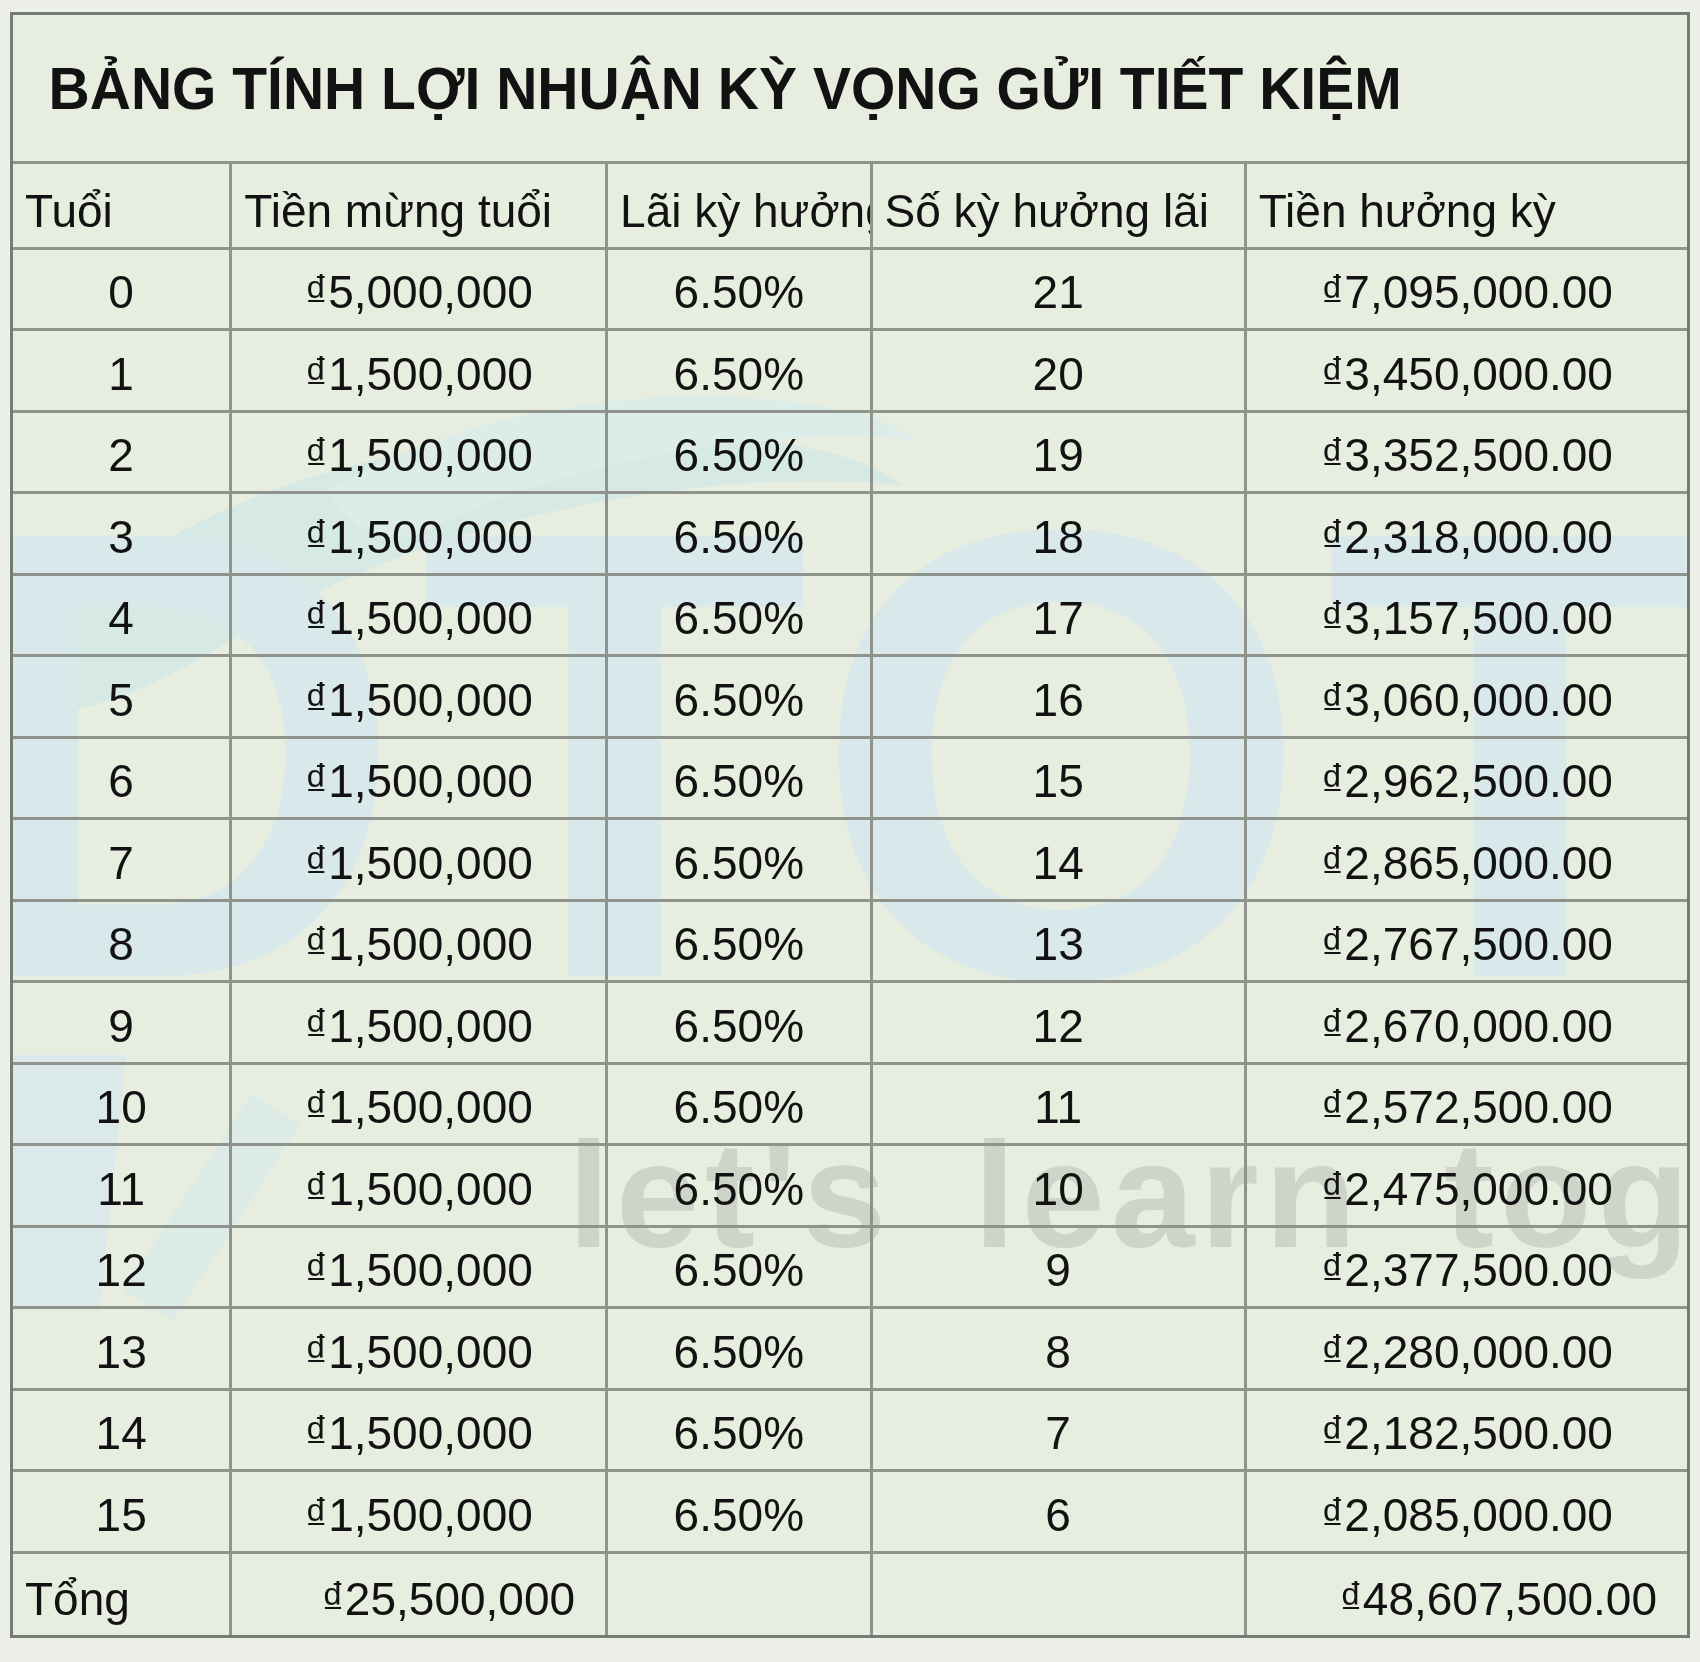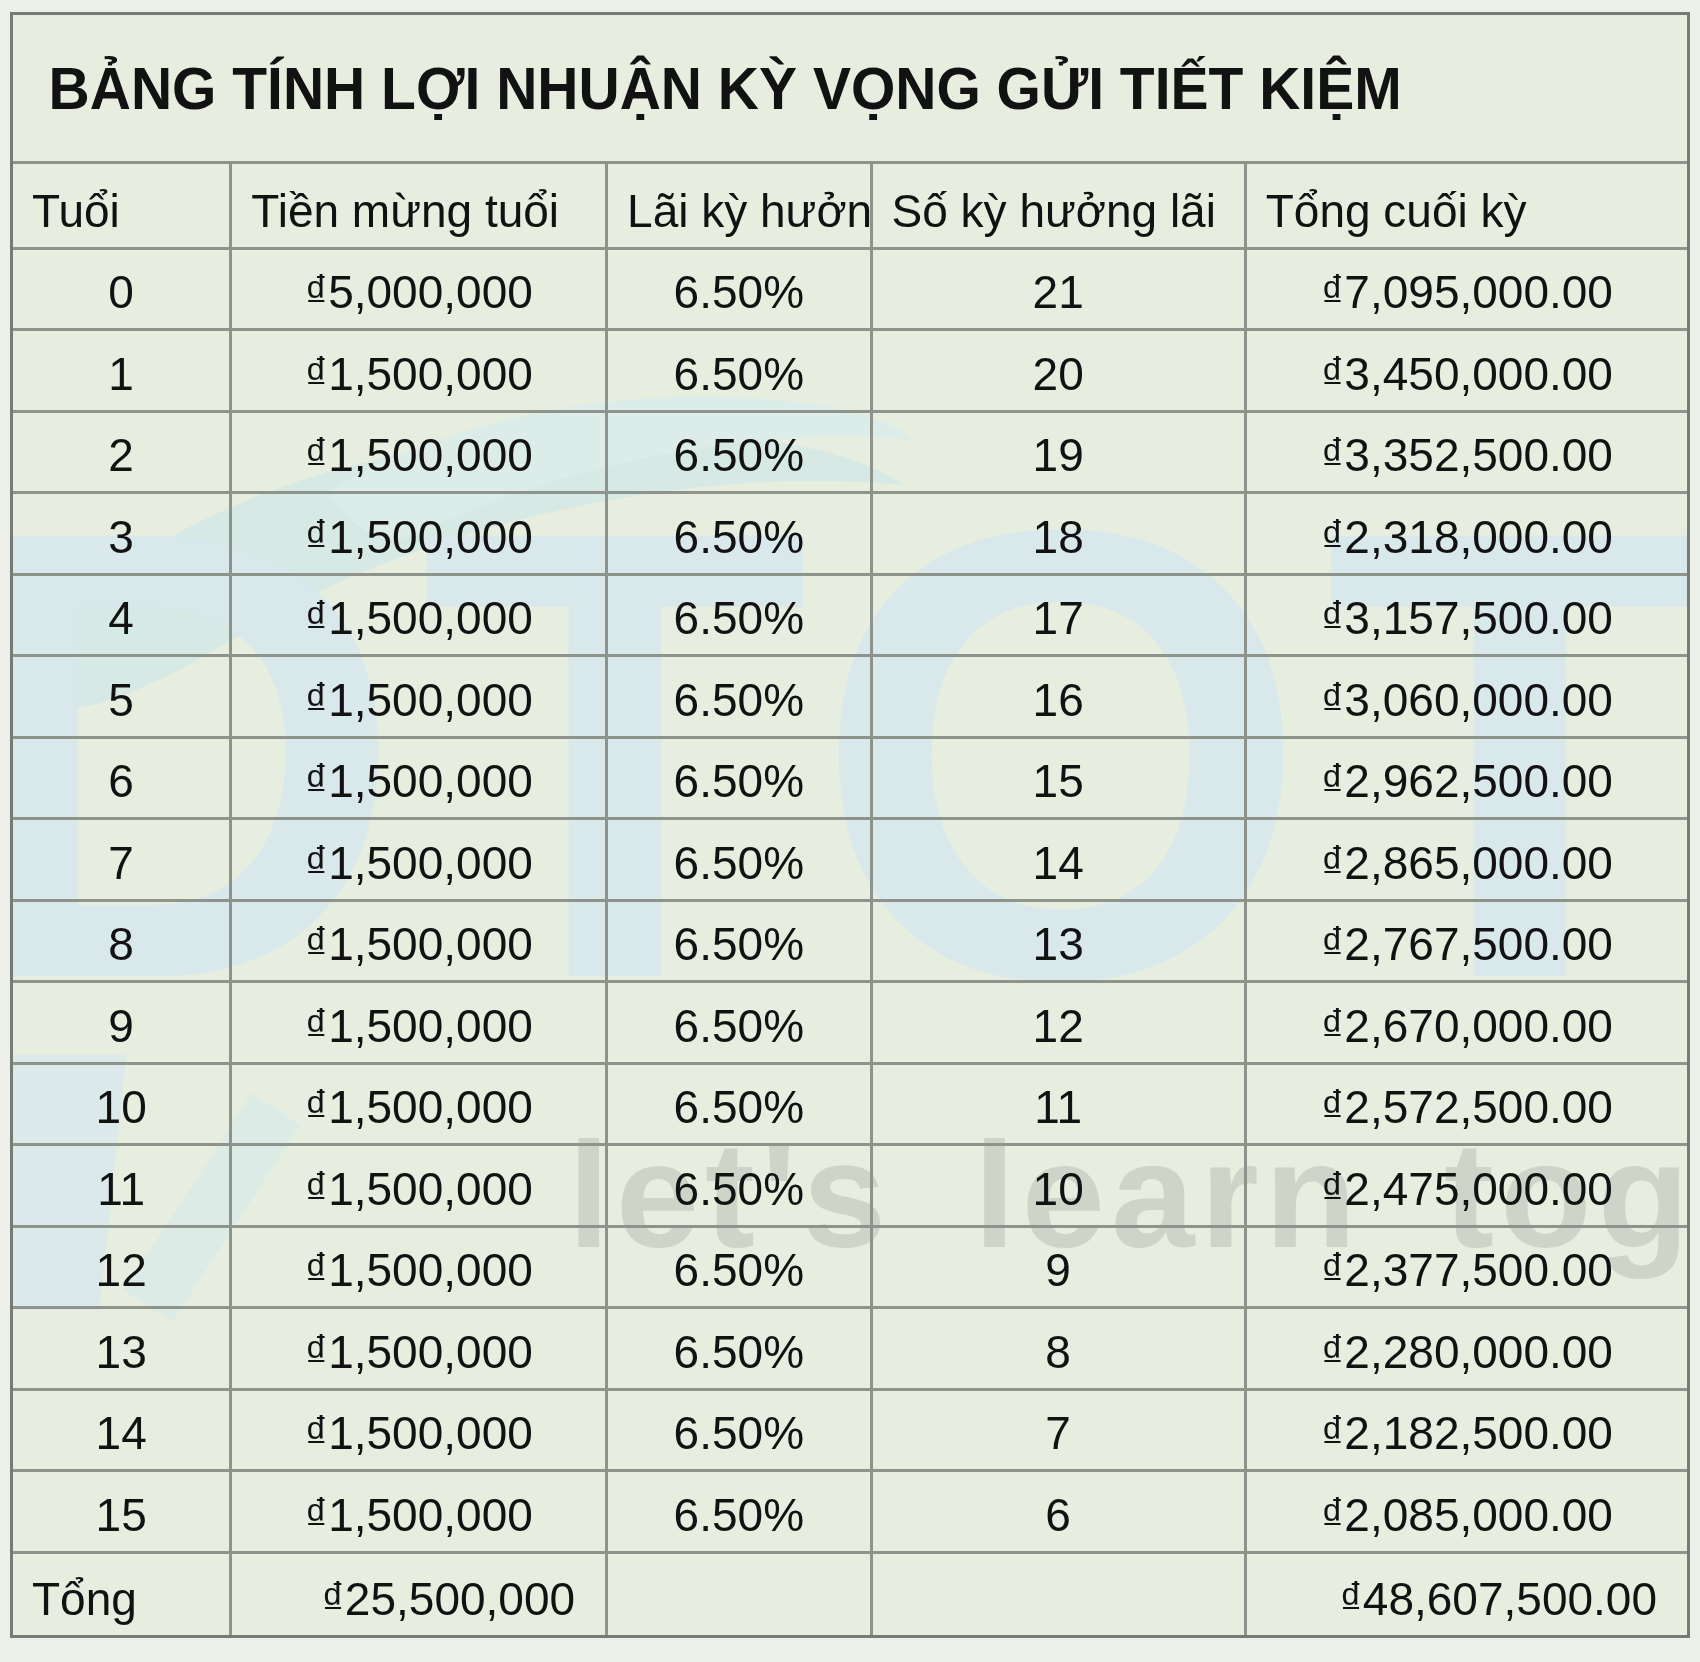--- a/index.html
+++ b/index.html
@@ -60,21 +60,21 @@
   .cell{
     border-right:3px solid #8e948b;
     border-bottom:3px solid #8e948b;
     display:flex;align-items:flex-end;justify-content:center;
     font-size:46px;overflow:hidden;
     padding:0 6px 9px 6px;box-sizing:border-box;
     white-space:nowrap;
   }
   .cell.last{border-right:none;}
   .cell.bottom{border-bottom:none;text-align:center;}
-  .cell.left{justify-content:flex-start;padding-left:19px;}
+  .cell.left{justify-content:flex-start;padding-left:12px;}
   .cell.right{justify-content:flex-end;padding-right:30px;}
 </style>
 </head>
 <body>
 
 <div class="page">
   <div class="table-wrap">
 
     <div class="wm-layer">
       <svg class="wm-swoosh" width="960" height="420" viewBox="0 0 960 420">
@@ -95,21 +95,21 @@
         <span>BẢNG TÍNH LỢI NHUẬN KỲ VỌNG GỬI TIẾT KIỆM</span>
       </div>
 
       <div class="grid">
 
         <div class="row">
           <div class="cell left">Tuổi</div>
           <div class="cell left">Tiền mừng tuổi</div>
           <div class="cell left">Lãi kỳ hưởng</div>
           <div class="cell left">Số kỳ hưởng lãi</div>
-          <div class="cell left last">Tổng cuối kỳ</div>
+          <div class="cell left last">Tiền hưởng kỳ</div>
         </div>
 
         <div class="row">
           <div class="cell">0</div>
           <div class="cell">₫5,000,000</div>
           <div class="cell">6.50%</div>
           <div class="cell">21</div>
           <div class="cell last">₫7,095,000.00</div>
         </div>
         <div class="row">

